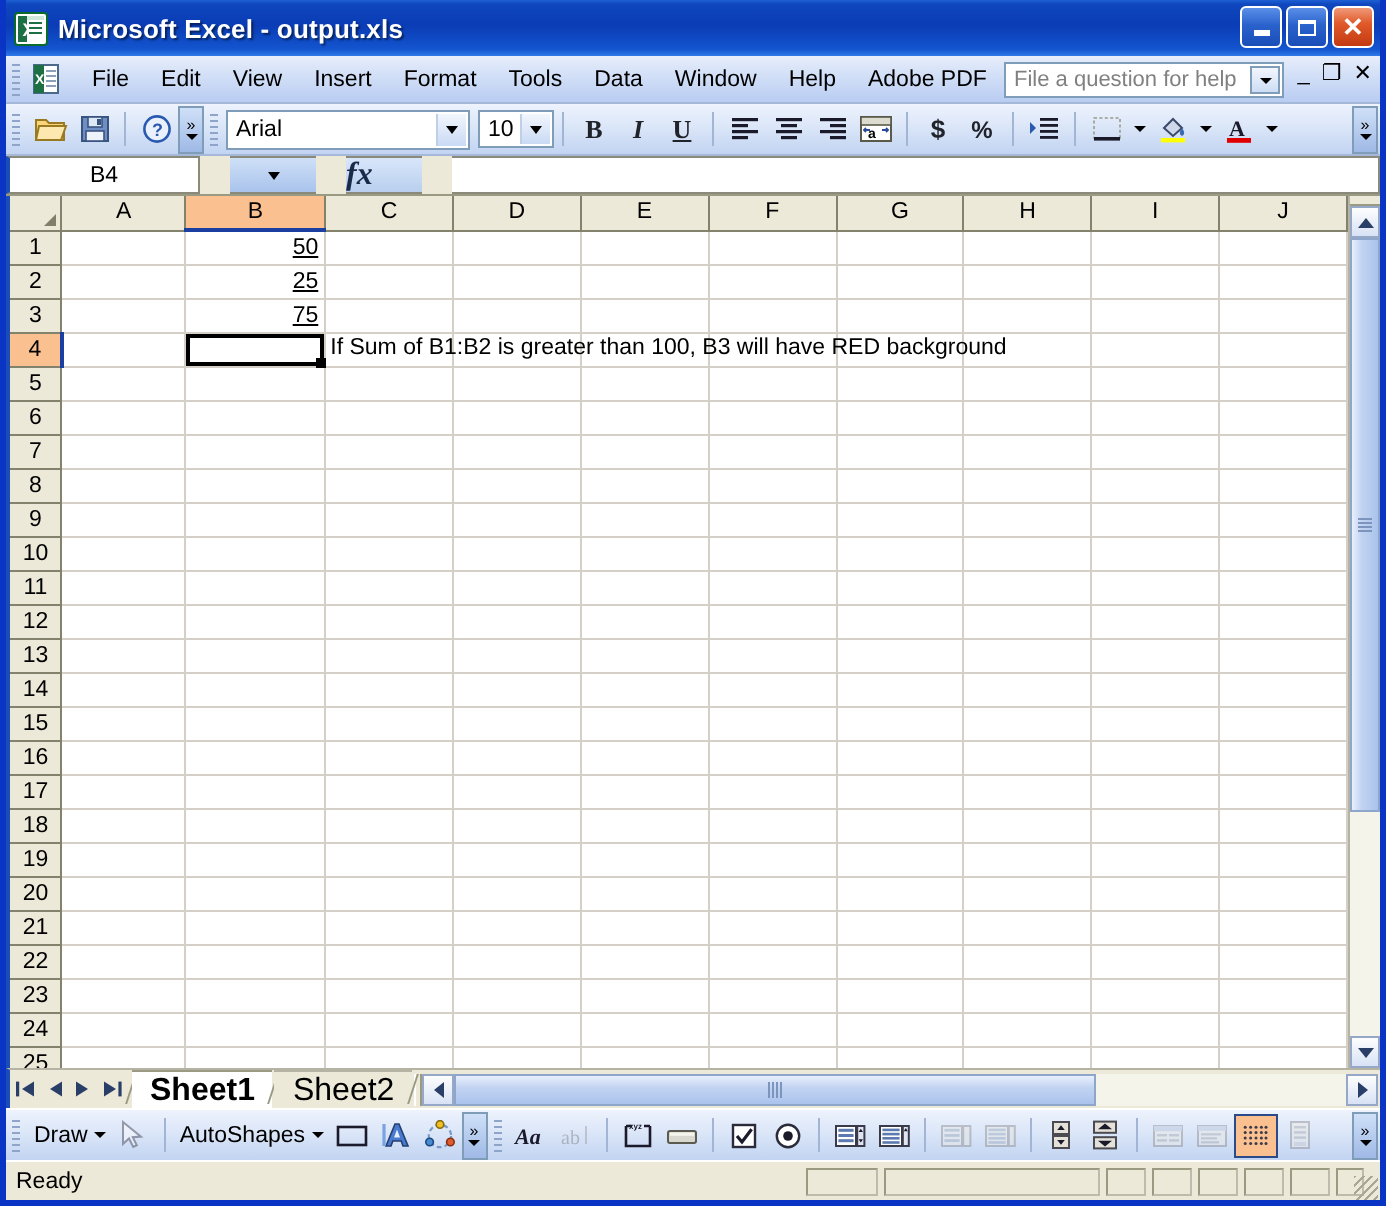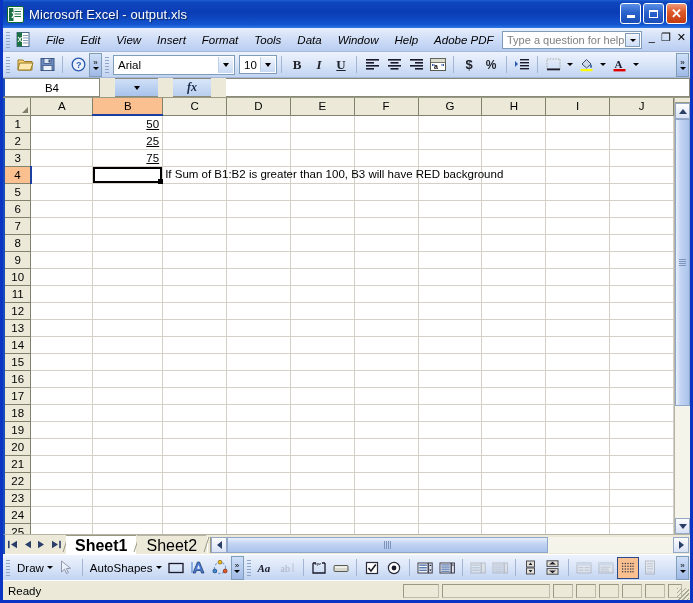--- a/index.html
+++ b/index.html
@@ -37,21 +37,21 @@
     border: 1px solid #0a6a2a;
     border-radius: 2px;
     display: flex; align-items: center; justify-content: center;
     margin-right: 5px;
     flex: 0 0 auto;
   }
   .title-icon svg { display: block; }
   .title-text {
     color: #ffffff;
     font-size: 13px;
-    font-weight: normal;
+    font-weight: bold;
     letter-spacing: 0.1px;
     text-shadow: 1px 1px 1px rgba(0,0,0,0.5);
     white-space: nowrap;
   }
   .title-btns {
     position: absolute; right: 3px; top: 3px;
     display: flex; gap: 2px;
   }
   .tbtn {
     width: 21px; height: 21px;
@@ -82,21 +82,21 @@
   .grip {
     width: 4px; height: 16px; margin: 0 4px 0 3px;
     background-image: repeating-linear-gradient(180deg,#8ea4c8 0 1px, transparent 1px 3px);
     flex: 0 0 auto;
   }
   .menu-doc-icon {
     width: 18px; height: 17px; margin-right: 6px;
     display:flex;align-items:center;justify-content:center;
     flex: 0 0 auto;
   }
-  .menu-items { display: flex; align-items: flex-end; font-style: italic; }
+  .menu-items { display: flex; align-items: flex-end; }
   .menu-item {
     font-size: 11.5px; color: #000;
     padding: 3px 8px;
     white-space: nowrap;
     cursor: default;
   }
   .help-box {
     position: absolute; right: 48px; top: 3px;
     width: 140px; height: 18px;
     background: #fff;
@@ -192,22 +192,22 @@
   .namebox-arrow {
     width: 43px;
     background: linear-gradient(180deg,#cfe0f7,#a9c3ec);
     display:flex;align-items:center;justify-content:center;
     border-top:1px solid #8a8a7a;border-bottom:1px solid #8a8a7a;
     flex:0 0 auto;
   }
   .fx-area {
     width: 38px;
     background: linear-gradient(180deg,#d8e6fa,#b9cfee);
-    display:flex;align-items:center;justify-content:center;
-    font-size:12px;font-style:italic;font-family:"Liberation Serif",serif;
+    display:flex;align-items:center;
+    font-size:16px;font-style:italic;font-family:"Liberation Serif",serif;
     font-weight:bold; color:#1a2a4a;
     border-top:1px solid #8a8a7a;border-bottom:1px solid #8a8a7a;
     flex:0 0 auto;
   }
   .formula-input {
     flex:1 1 auto;
     background:#fff;
     border:1px solid #8a8a7a;
     border-left:none;
     font-size:11.5px;
@@ -482,21 +482,21 @@
       <div class="menu-item">View</div>
       <div class="menu-item">Insert</div>
       <div class="menu-item">Format</div>
       <div class="menu-item">Tools</div>
       <div class="menu-item">Data</div>
       <div class="menu-item">Window</div>
       <div class="menu-item">Help</div>
       <div class="menu-item">Adobe PDF</div>
     </div>
     <div class="help-box">
-      <span>Type a question for help</span>
+      <span>File a question for help</span>
       <div class="help-arrow">
           <span class="tri-down sm"></span>
         </div>
     </div>
     <div class="win-mini">
       <span>_</span>
       <span>❐</span>
       <span>✕</span>
     </div>
   </div>

